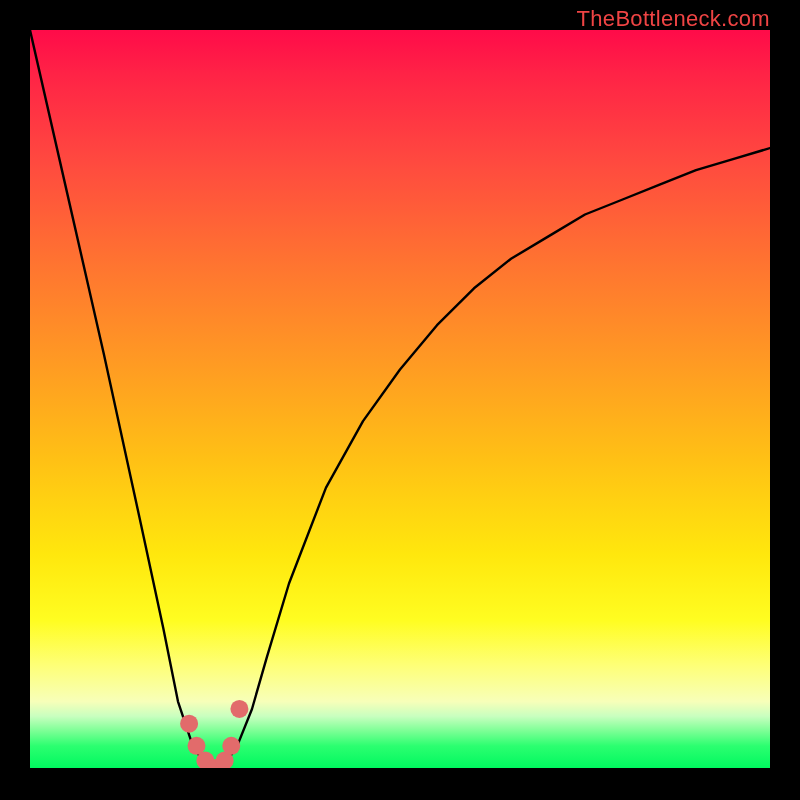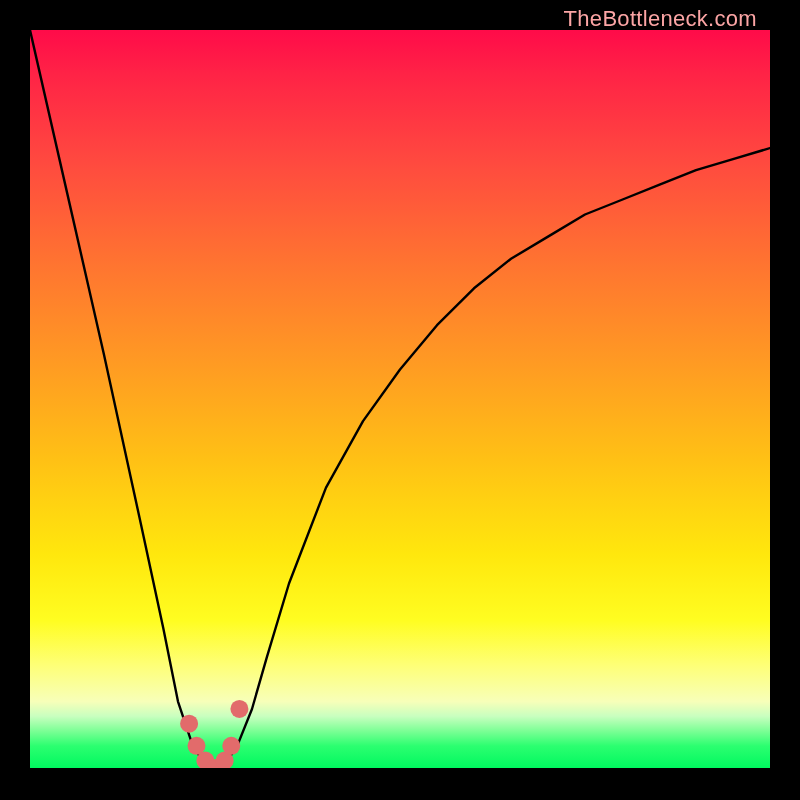--- a/index.html
+++ b/index.html
@@ -36,22 +36,22 @@
       #feff76 86%,
       #f7ffb9 91%,
       #c8ffbf 93%,
       #7bff95 95%,
       #2cff70 97%,
       #00f85f 100%);
   }
   .watermark {
     position: absolute;
     top: 6px;
-    right: 43px;
-    color: #fca5a5;
+    right: 30px;
+    color: #ef4444;
     font-size: 22px;
     font-weight: 500;
     letter-spacing: 0.3px;
   }
   svg.curve {
     position: absolute;
     left: 0;
     top: 0;
     width: 740px;
     height: 738px;

